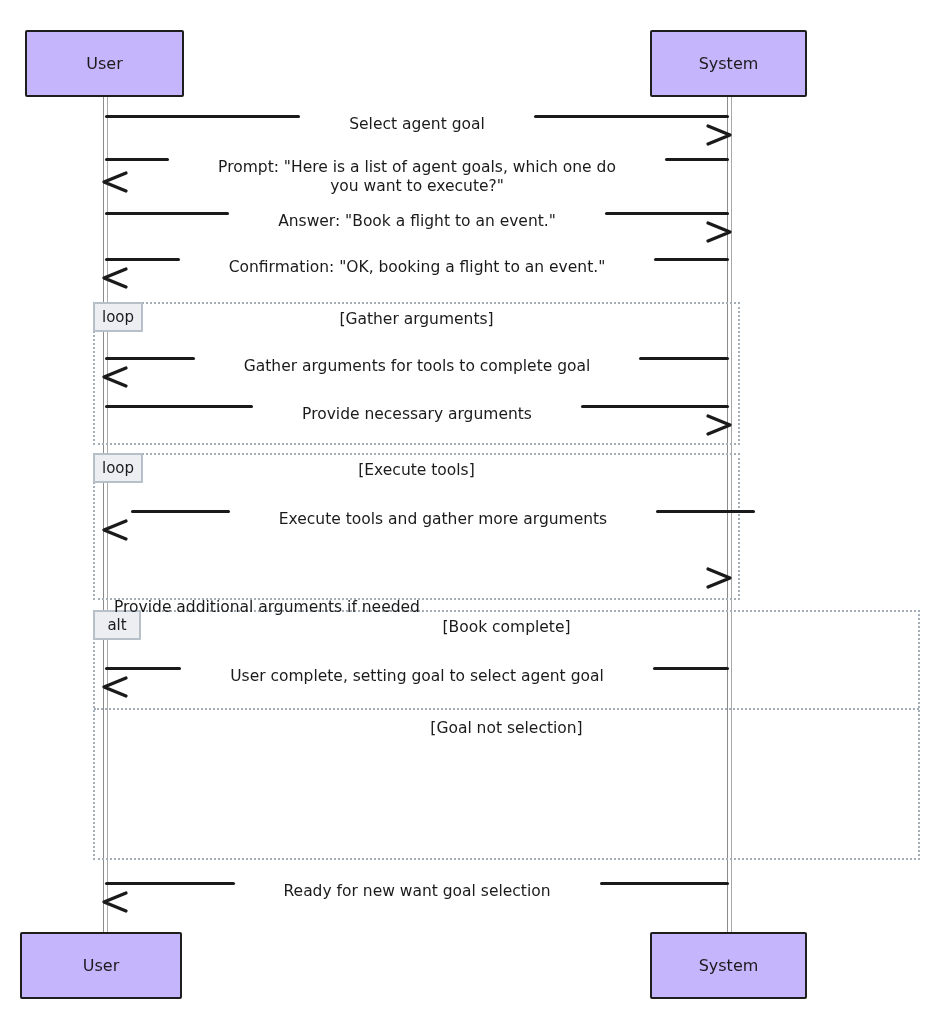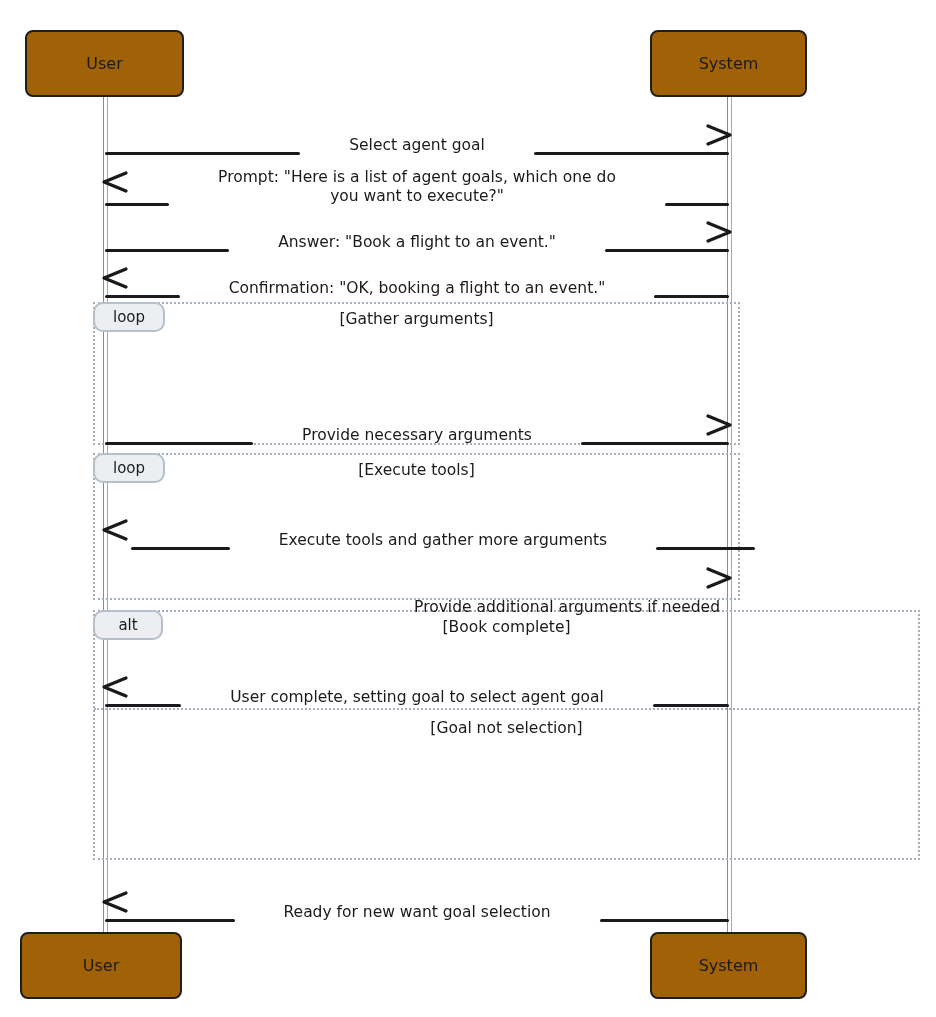--- a/index.html
+++ b/index.html
@@ -8,23 +8,23 @@
     width:936px;height:1017px;
     background:#ffffff;
     font-family:"DejaVu Sans", sans-serif;
     color:#1b1b1b;
     overflow:hidden;
   }
   
   .actor{
     position:absolute;
     height:63px;
-    background:#a16207;
+    background:#c4b5fd;
     border:2.5px solid #1e1e1e;
-    border-radius:8px;
+    border-radius:2px;
     display:flex;align-items:center;justify-content:center;
     font-size:16px;
     z-index:5;
   }
   
   .lifeline{
     position:absolute;
     width:3px;
     border-left:1px solid #8b8b8b;
     border-right:1px solid #a9a9a9;
@@ -34,24 +34,24 @@
   
   .frame{
     position:absolute;
     border:2px dotted #a3aeb8;
     z-index:2;
   }
   .frame-label{
     position:absolute;
     top:-2px;left:-2px;
     min-width:30px;
-    padding:4px 18px;
+    padding:4px 7px;
     background:#eceef1;
     border:2px solid #b7bfc9;
-    border-radius:10px;
+    border-radius:1px;
     font-size:15px;
     line-height:18px;
     text-align:center;
     z-index:4;
   }
   .frame-cond{
     position:absolute;
     top:5px;left:0;right:0;
     text-align:center;
     font-size:15.5px;
@@ -66,21 +66,21 @@
     position:absolute;
     top:106px;left:0;right:0;
     text-align:center;
     font-size:15.5px;
     line-height:20px;
   }
   
   .msg{
     position:absolute;
     left:105px;width:624px;height:40px;
-    display:flex;align-items:flex-end;
+    display:flex;align-items:flex-start;
     z-index:3;
     gap:40px;
   }
   .msg.tall{height:48px;}
   .seg{
     flex:1 1 0;
     min-width:4px;
     height:3px;
     background:#1a1a1a;
     border-radius:2px;
@@ -167,20 +167,28 @@
 
   <div class="msg" style="top:258px;">
     <svg class="head left" width="26" height="22" viewBox="0 0 26 22">
         <polyline points="24,2 2,11 24,20" fill="none" stroke="#1a1a1a" stroke-width="3.2" stroke-linecap="round" stroke-linejoin="round"></polyline>
       </svg>
     <span class="seg"></span>
     <span class="lbl">Confirmation: "OK, booking a flight to an event."</span>
     <span class="seg"></span>
   </div>
 
+  <div class="msg" style="top:357px;">
+    <svg class="head left" width="26" height="22" viewBox="0 0 26 22">
+        <polyline points="24,2 2,11 24,20" fill="none" stroke="#1a1a1a" stroke-width="3.2" stroke-linecap="round" stroke-linejoin="round"></polyline>
+      </svg>
+    <span class="seg"></span>
+    <span class="lbl">Gather arguments for tools to complete goal</span>
+    <span class="seg"></span>
+  </div>
 
   <div class="msg" style="top:405px;">
     <span class="seg"></span>
     <span class="lbl">Provide necessary arguments</span>
     <span class="seg"></span>
     <svg class="head right" width="26" height="22" viewBox="0 0 26 22">
         <polyline points="2,2 24,11 2,20" fill="none" stroke="#1a1a1a" stroke-width="3.2" stroke-linecap="round" stroke-linejoin="round"></polyline>
       </svg>
   </div>
 

